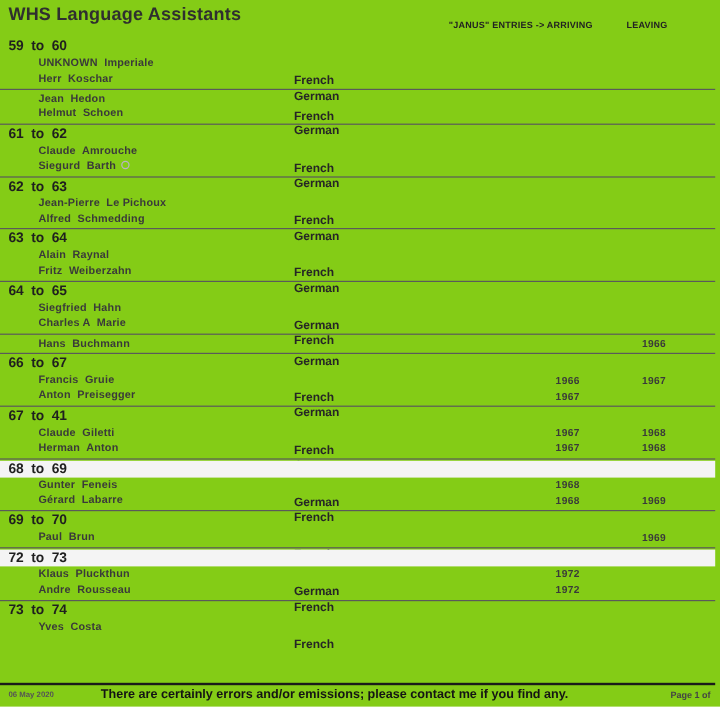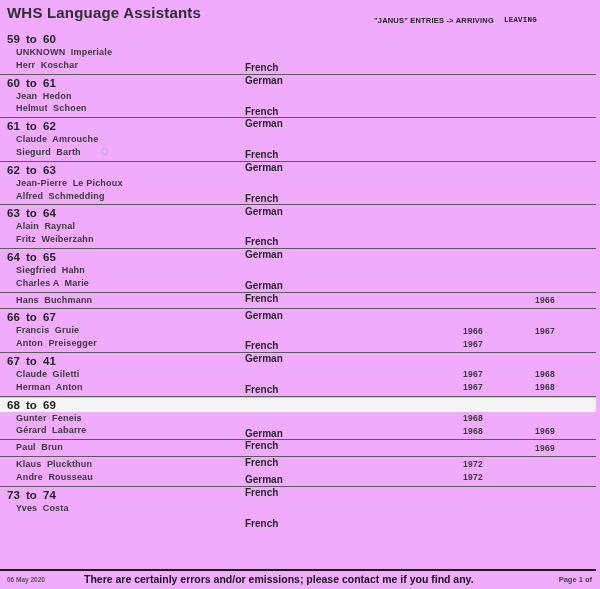--- a/index.html
+++ b/index.html
@@ -2,21 +2,21 @@
 <html><head>
 <meta charset="utf-8">
 <style>
   * { margin: 0; padding: 0; box-sizing: border-box; }
   html, body { background: #ffffff; }
   body { font-family: "Liberation Sans", "DejaVu Sans", sans-serif; }
   .page {
     position: relative;
     width: 600px;
     height: 589px;
-    background: #f0abfc;
+    background: #84cc16;
     overflow: hidden;
     color: #2b2b2b;
   }
   .doc-title {
     position: absolute;
     top: 4px;
     left: 7px;
     font-size: 15px;
     font-weight: 700;
     color: #2f2f2f;
@@ -25,21 +25,21 @@
   .col-header {
     position: absolute;
     top: 16px;
     font-size: 7.5px;
     font-weight: 700;
     color: #222222;
     letter-spacing: 0.2px;
     white-space: pre;
   }
   .col-header.arriving { left: 374px; }
-  .col-header.leaving  { left: 504px; font-family: Liberation Mono, monospace; }
+  .col-header.leaving  { left: 522px; }
 
   .content {
     position: absolute;
     top: 31px;
     left: 0;
     width: 596px;
   }
   .group {
     position: relative;
     border-bottom: 1.5px solid #5a5a5a;
@@ -51,21 +51,21 @@
     padding-left: 7px;
     font-size: 11.5px;
     font-weight: 700;
     color: #1f1f1f;
     word-spacing: 3px;
   }
   .period.shaded { background: #f4f4f4; }
   .row { position: relative; height: 12.8px; }
   .name {
     position: absolute;
-    left: 16px;
+    left: 32px;
     top: 1px;
     font-size: 9px;
     font-weight: 700;
     color: #3a3a3a;
     white-space: pre;
     letter-spacing: 0.2px;
   }
   .lang {
     position: absolute;
     left: 245px;
@@ -144,21 +144,20 @@
         <span class="name">UNKNOWN  Imperiale</span>
         <span class="lang">French</span>
       </div>
       <div class="row">
         <span class="name">Herr  Koschar</span>
         <span class="lang">German</span>
       </div>
     </section>
 
     <section class="group">
-      <div class="period">60 to 61</div>
       <div class="row">
         <span class="name">Jean  Hedon</span>
         <span class="lang">French</span>
       </div>
       <div class="row">
         <span class="name">Helmut  Schoen</span>
         <span class="lang">German</span>
       </div>
     </section>
 
@@ -259,28 +258,30 @@
       </div>
       <div class="row">
         <span class="name">Gérard  Labarre</span>
         <span class="lang">French</span>
         <span class="arr">1968</span>
         <span class="lea">1969</span>
       </div>
     </section>
 
     <section class="group">
+      <div class="period">69 to 70</div>
       <div class="row">
         <span class="name">Paul  Brun</span>
         <span class="lang">French</span>
         <span class="lea">1969</span>
       </div>
     </section>
 
     <section class="group">
+      <div class="period shaded">72 to 73</div>
       <div class="row">
         <span class="name">Klaus  Pluckthun</span>
         <span class="lang">German</span>
         <span class="arr">1972</span>
       </div>
       <div class="row">
         <span class="name">Andre  Rousseau</span>
         <span class="lang">French</span>
         <span class="arr">1972</span>
       </div>

